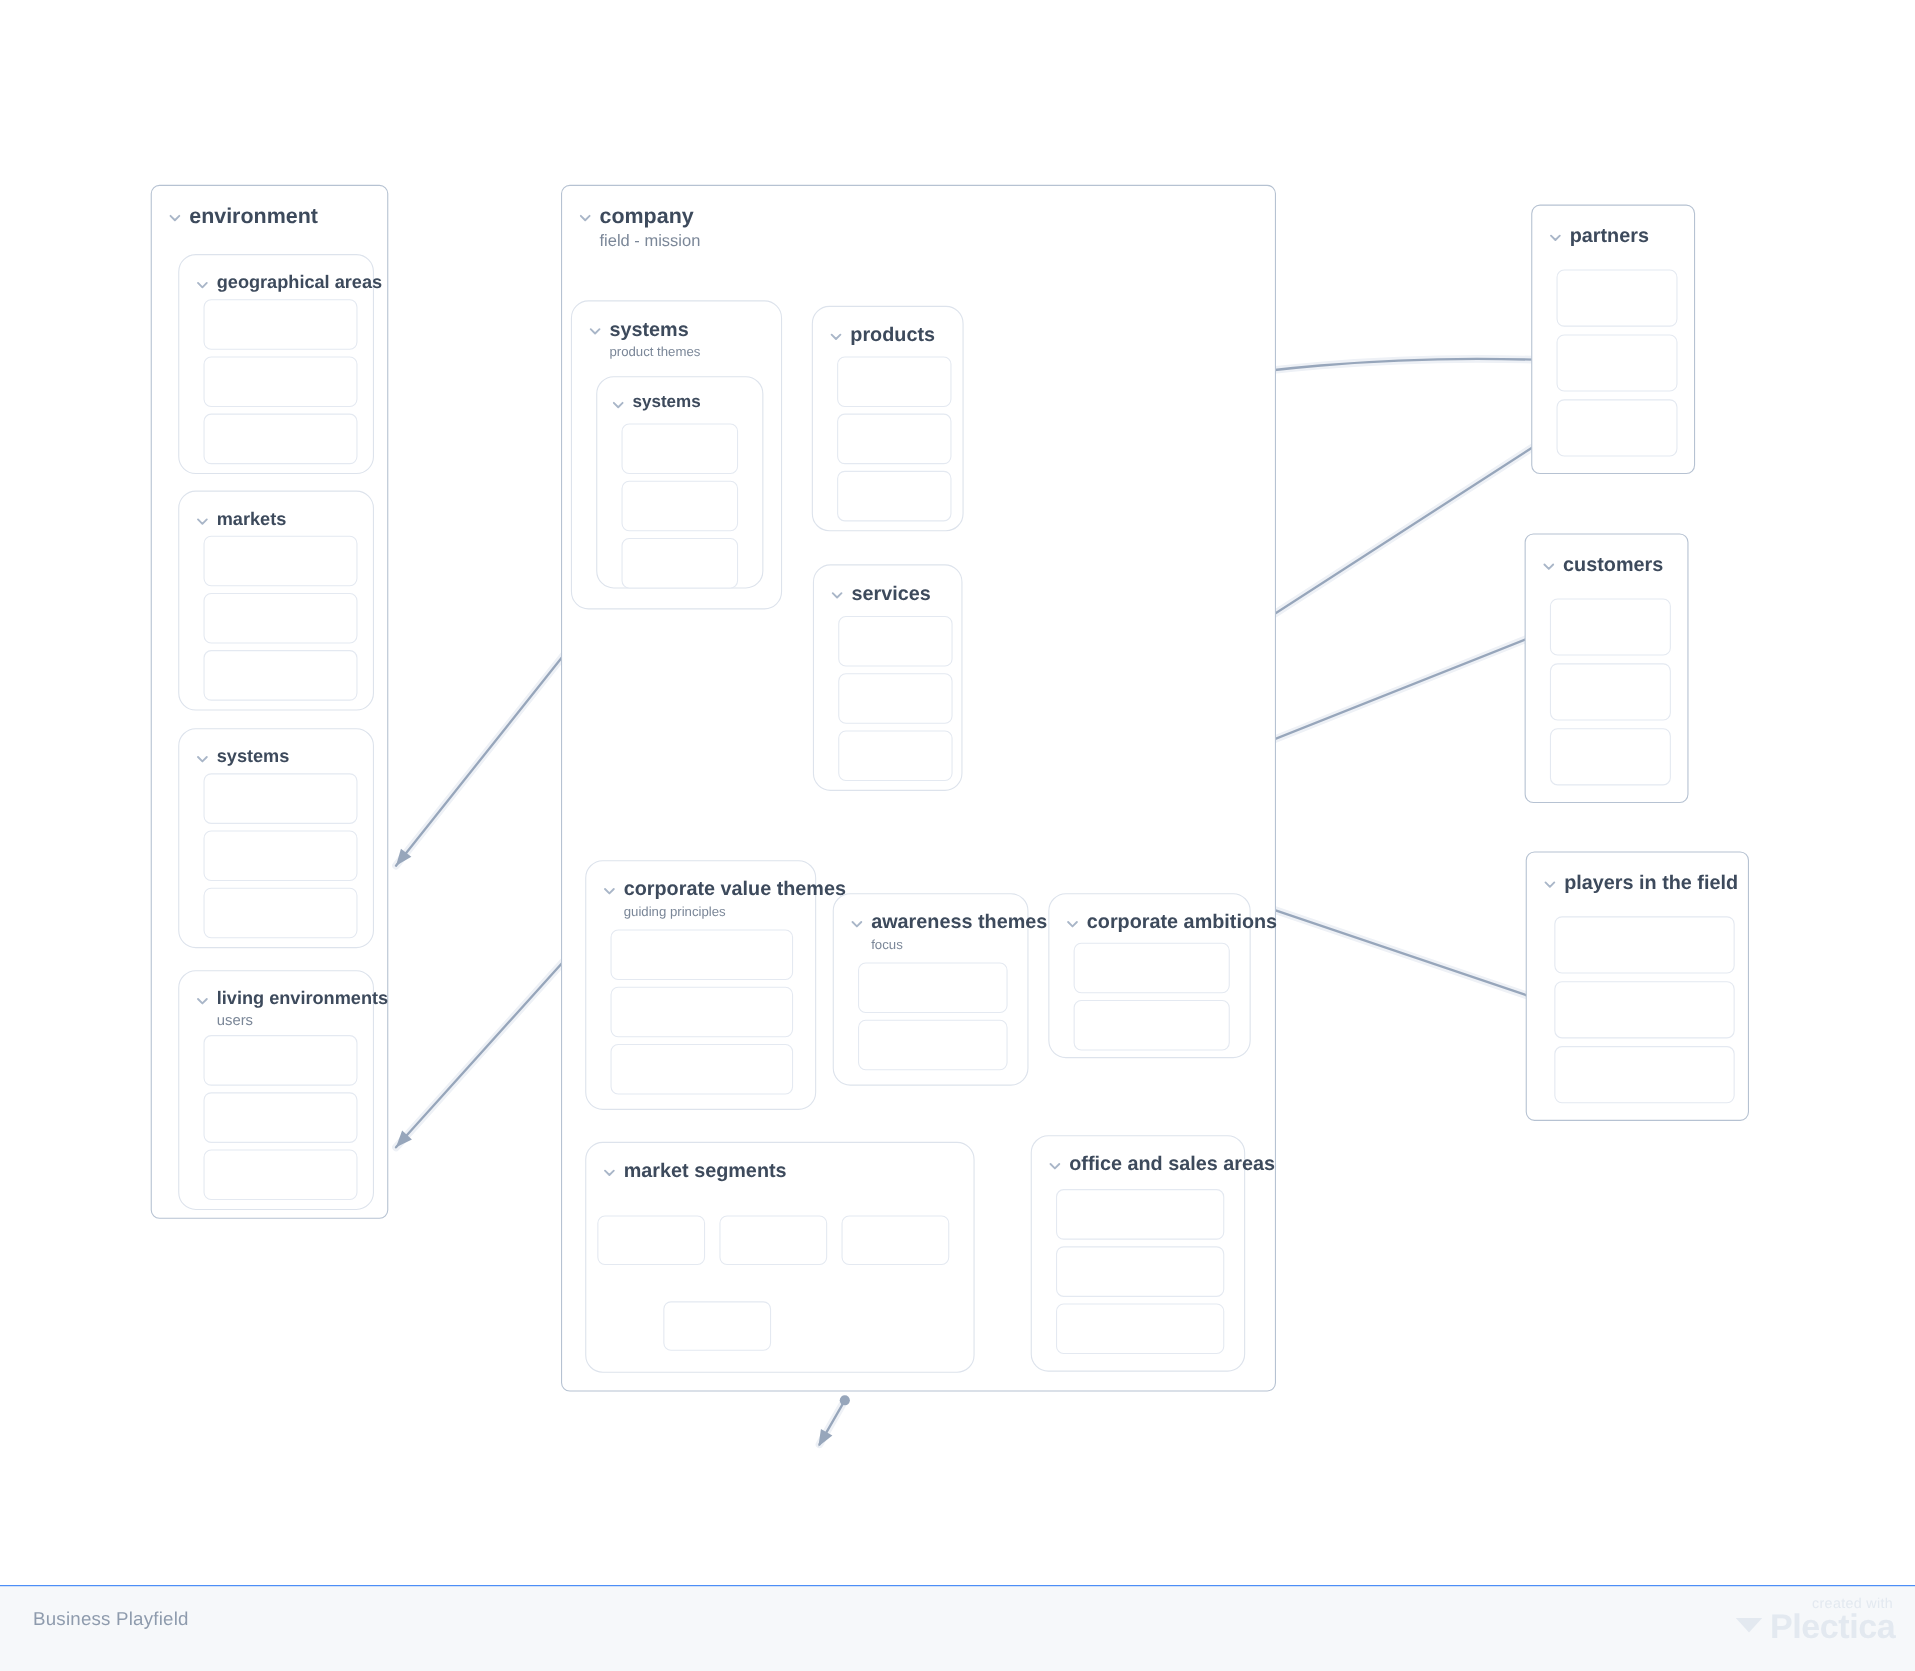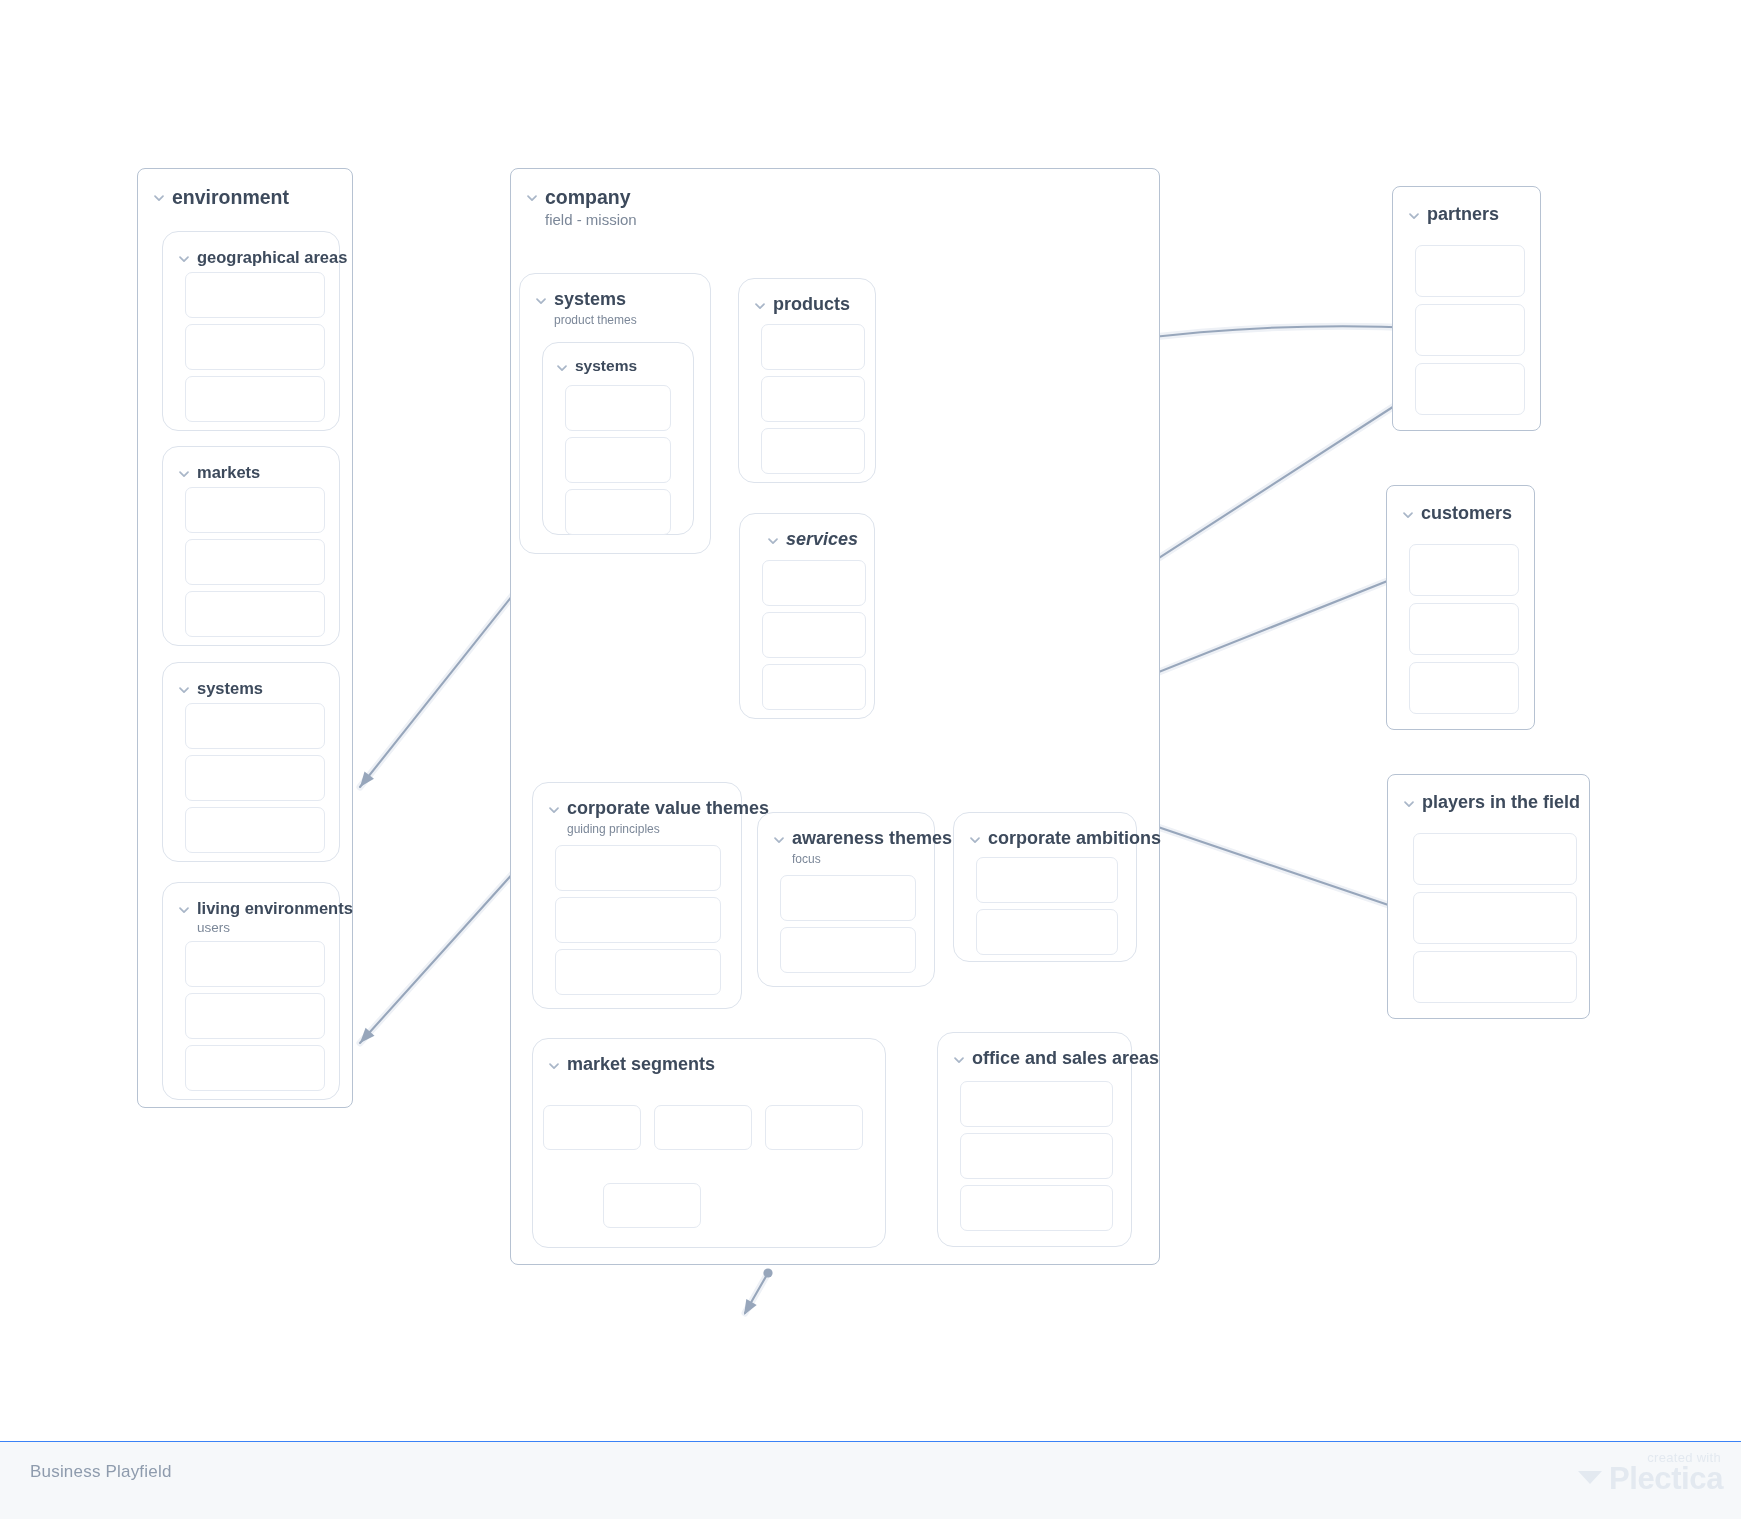--- a/index.html
+++ b/index.html
@@ -339,21 +339,21 @@
             </span>
             <div class="titles">
               <div class="t-main">products</div>
             </div>
           </div>
           <div class="leaf" style="left: 22px; top: 45px; width: 104px; height: 46px;"></div>
           <div class="leaf" style="left: 22px; top: 97px; width: 104px; height: 46px;"></div>
           <div class="leaf" style="left: 22px; top: 149px; width: 104px; height: 46px;"></div>
         </div>
         <div class="subpanel" style="left: 228px; top: 344px; width: 136px; height: 206px;">
-          <div class="hdr size-lg" style="left: 26px; top: 16px; font-style: italic;">
+          <div class="hdr size-lg" style="left: 14px; top: 16px;">
             <span class="chev">
               <svg viewBox="0 0 14 14" width="14" height="14">
                 <path d="M3 5.2 L7 9.2 L11 5.2" fill="none" stroke="currentColor" stroke-width="1.7" stroke-linecap="round" stroke-linejoin="round"></path>
               </svg>
             </span>
             <div class="titles">
               <div class="t-main">services</div>
             </div>
           </div>
           <div class="leaf" style="left: 22px; top: 46px; width: 104px; height: 46px;"></div>

